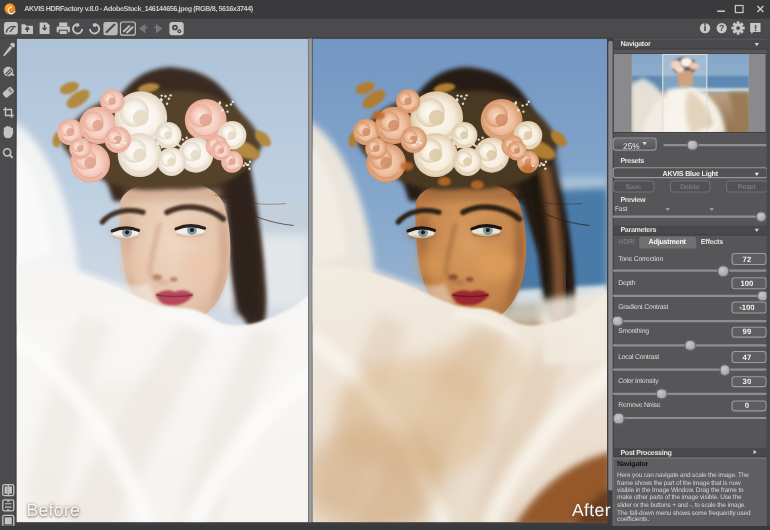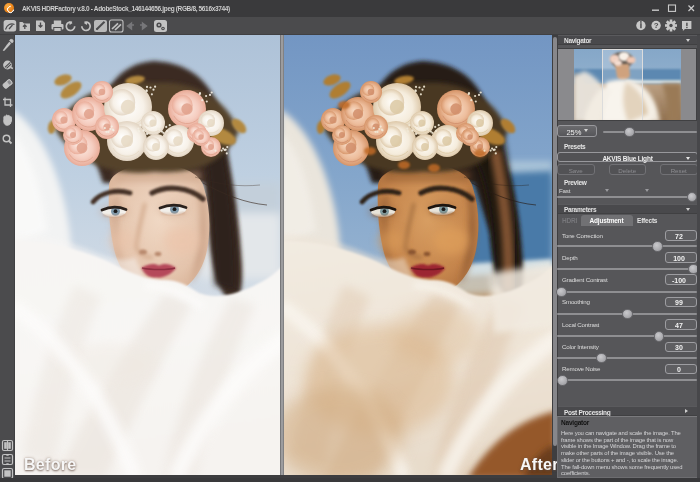--- a/index.html
+++ b/index.html
@@ -24,21 +24,21 @@
   
   #bottomstrip { left:15px; top:475px; width:543px; height:7px; background:#3d3d3f; }
   #bottombar { left:0; top:478px; width:700px; height:4px; background:#39393b; }
 
   
   #before { left:15px; top:35px; width:266px; height:440px; overflow:hidden; }
   #divider { left:280px; top:35px; width:4px; height:440px; background:linear-gradient(90deg,#636365,#9c9c9e 35%,#9c9c9e 72%,#6c6c6e); }
   #after { left:284px; top:35px; width:268px; height:440px; overflow:hidden; }
   #scrollgutter { left:552px; top:35px; width:6px; height:447px; background:#3e3e40; }
   #scrollthumb { left:553px; top:37px; width:4px; height:409px; background:#87878b; border-radius:2px; }
-  .panel-label { font-weight:bold; font-size:16px; color:#f7f7f7; letter-spacing:0.3px;
+  .panel-label { font-weight:normal; font-size:16px; color:#f7f7f7; letter-spacing:0.3px;
      text-shadow:0 1px 2px rgba(90,70,60,0.75), 0 0 3px rgba(120,90,70,0.5); }
 
   
   #sidebar { left:558px; top:35px; width:156px; height:447px; background:#565659; }
   .sechead { position:absolute; left:0; width:140px; height:10.5px; background:#49494c; border-top:1px solid #5a5a5d; border-bottom:1px solid #404042;
      font-size:6.5px; font-weight:bold; color:#e3e3e3; letter-spacing:-0.3px; padding:1.5px 0 0 6px; }
   .sechead .arr { position:absolute; right:8px; top:3px; width:0; height:0; border:2.5px solid transparent; border-top:3.5px solid #cfcfcf; }
   .sechead .arr-r { position:absolute; right:8px; top:2px; width:0; height:0; border:2.5px solid transparent; border-left:3.5px solid #cfcfcf; }
 
   #navbox { left:-1px; top:12.5px; width:139.5px; height:73px; background:#8a8a8d; border:1px solid #404042; overflow:hidden; }

